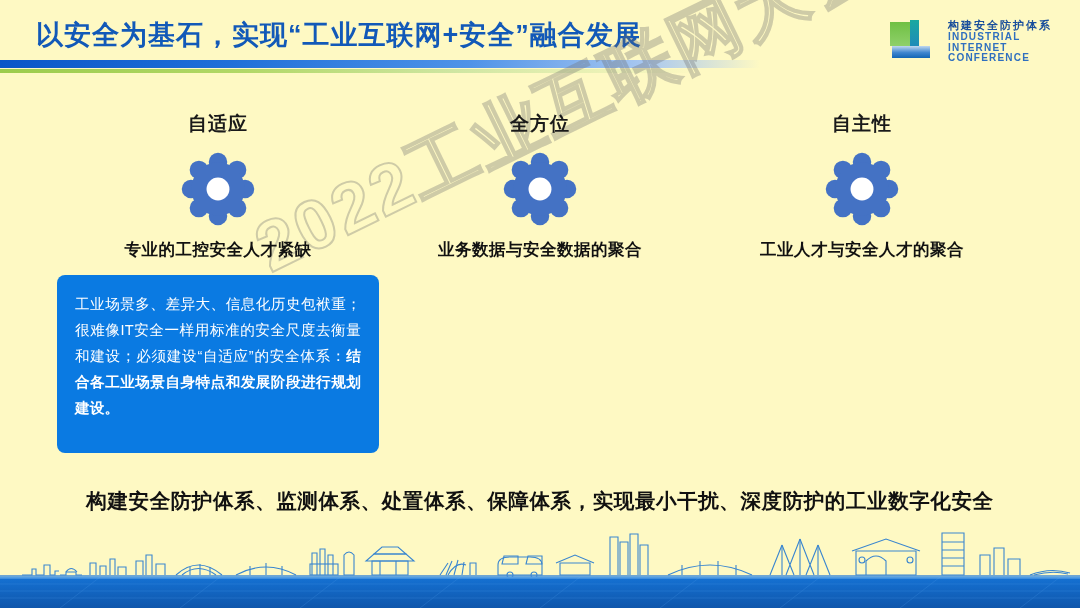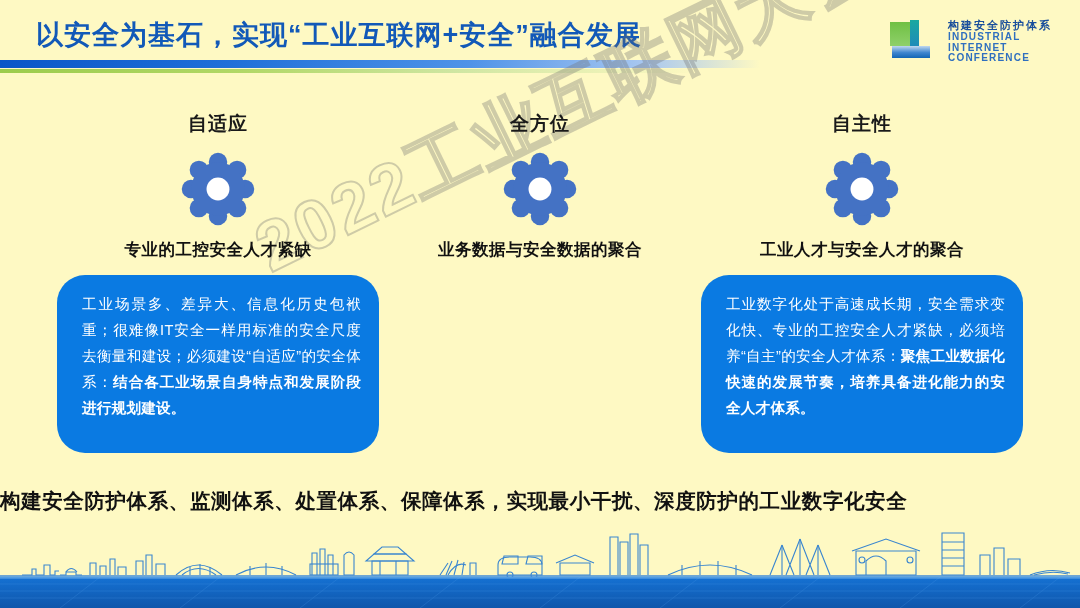--- a/index.html
+++ b/index.html
@@ -137,39 +137,39 @@
     letter-spacing: 0.5px;
     line-height: 22px;
     white-space: nowrap;
   }
   .card {
     margin-top: 15px;
     width: 322px;
     min-height: 178px;
     box-sizing: border-box;
     background: #0a7ae2;
-    border-radius: 28px;
-    padding: 16px 18px 14px 25px;
+    border-radius: 8px;
+    padding: 16px 18px 14px 18px;
     color: #ffffff;
     font-size: 14.6px;
     line-height: 26px;
     letter-spacing: 0.2px;
     text-align: justify;
     position: relative;
   }
   .card .bold {
     font-weight: bold;
   }
 
   
   #summary {
     position: absolute;
     left: 0;
     top: 487px;
-    width: 856px;
+    width: 1080px;
     text-align: center;
     font-size: 20.5px;
     font-weight: bold;
     color: #111111;
     letter-spacing: 0.6px;
     white-space: nowrap;
   }
 
   
   #footer {
@@ -283,21 +283,20 @@
             <circle cx="50" cy="86.5" r="12.5"></circle>
             <circle cx="24.2" cy="75.8" r="12.5"></circle>
             <circle cx="13.5" cy="50" r="12.5"></circle>
             <circle cx="24.2" cy="24.2" r="12.5"></circle>
             <circle cx="50" cy="50" r="36"></circle>
           </g>
           <circle cx="50" cy="50" r="15.5" fill="#ffffff"></circle>
         </svg>
       </div>
       <div class="col-subtitle">工业人才与安全人才的聚合</div>
-      <div class="card"><span>工业数字化处于高速成长期，安全需求变化快、专业的工控安全人才紧缺，必须培养“自主”的安全人才体系：</span><span class="bold">聚焦工业数据化快速的发展节奏，培养具备进化能力的安全人才体系。</span></div>
     </div>
 
   </div>
 
   <div id="summary">构建安全防护体系、监测体系、处置体系、保障体系，实现最小干扰、深度防护的工业数字化安全</div>
 
   <div id="footer">
     <svg viewBox="0 0 1080 78" preserveAspectRatio="none">
       <defs>
         <linearGradient id="seaGrad" x1="0" y1="0" x2="0" y2="1">

